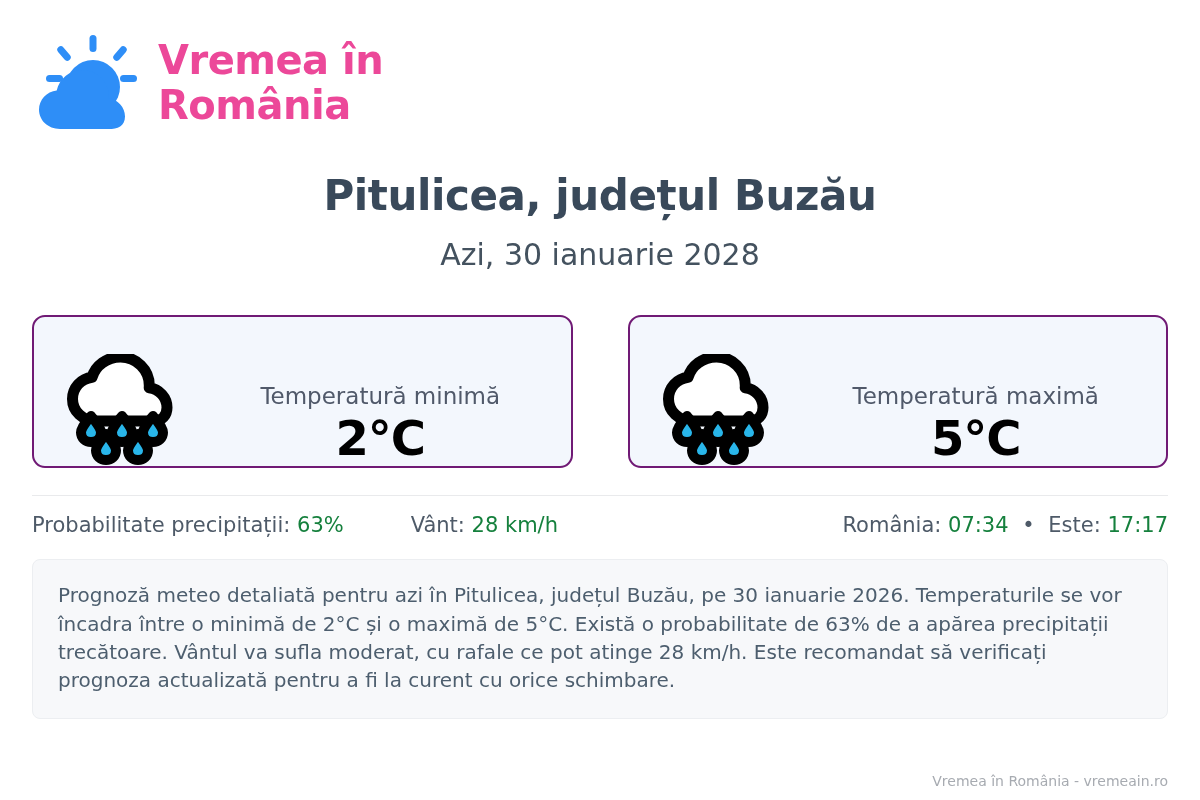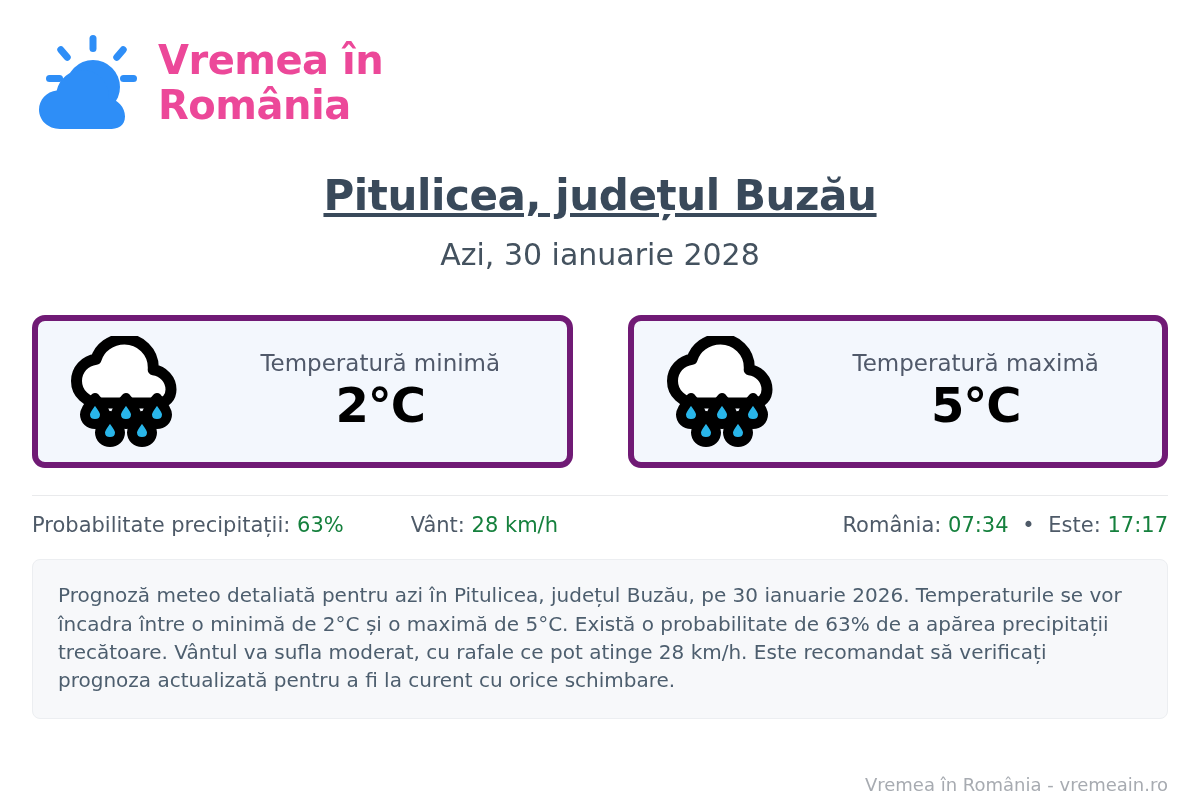--- a/index.html
+++ b/index.html
@@ -49,21 +49,20 @@
   
   .title {
     margin: 0;
     padding-top: 54px;
     text-align: center;
     font-size: 42px;
     line-height: 1.12;
     font-weight: bold;
     color: #39495a;
     letter-spacing: -0.4px;
-    text-decoration: underline;
   }
   .subtitle {
     margin: 0;
     padding-top: 19px;
     text-align: center;
     font-size: 30px;
     line-height: 1.1;
     font-weight: normal;
     color: #44525f;
   }
@@ -72,24 +71,24 @@
   .cards {
     display: flex;
     gap: 55px;
     margin-top: 44px;
   }
   .card {
     flex: 1 1 0;
     height: 153px;
     box-sizing: border-box;
     background: #f3f7fd;
-    border: 6px solid #701a75;
+    border: 2px solid #701a75;
     border-radius: 13px;
     display: flex;
-    align-items: center;
+    align-items: flex-end;
     padding: 0 18px 0 28px;
     gap: 22px;
   }
   .card-icon {
     width: 124px;
     height: 112px;
     flex: 0 0 124px;
   }
   .card-body {
     display: flex;
@@ -151,22 +150,22 @@
     box-sizing: border-box;
     font-size: 20px;
     line-height: 1.42;
     color: #4d5e6e;
   }
 
   
   .footer {
     position: absolute;
     right: 32px;
-    bottom: 4px;
-    font-size: 18px;
+    bottom: 10px;
+    font-size: 14px;
     line-height: 1.2;
     color: #a7abb1;
     text-align: right;
   }
 </style>
 </head>
 <body>
 
 <div class="page">
 

